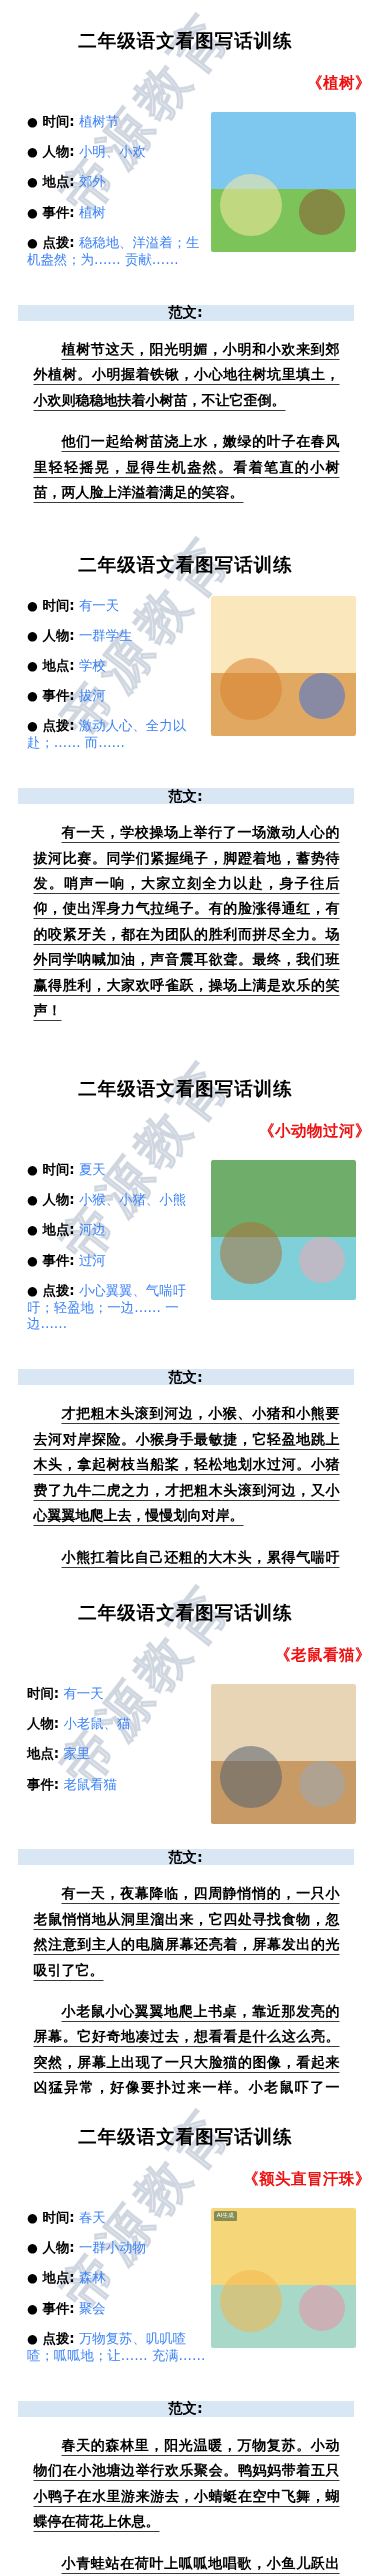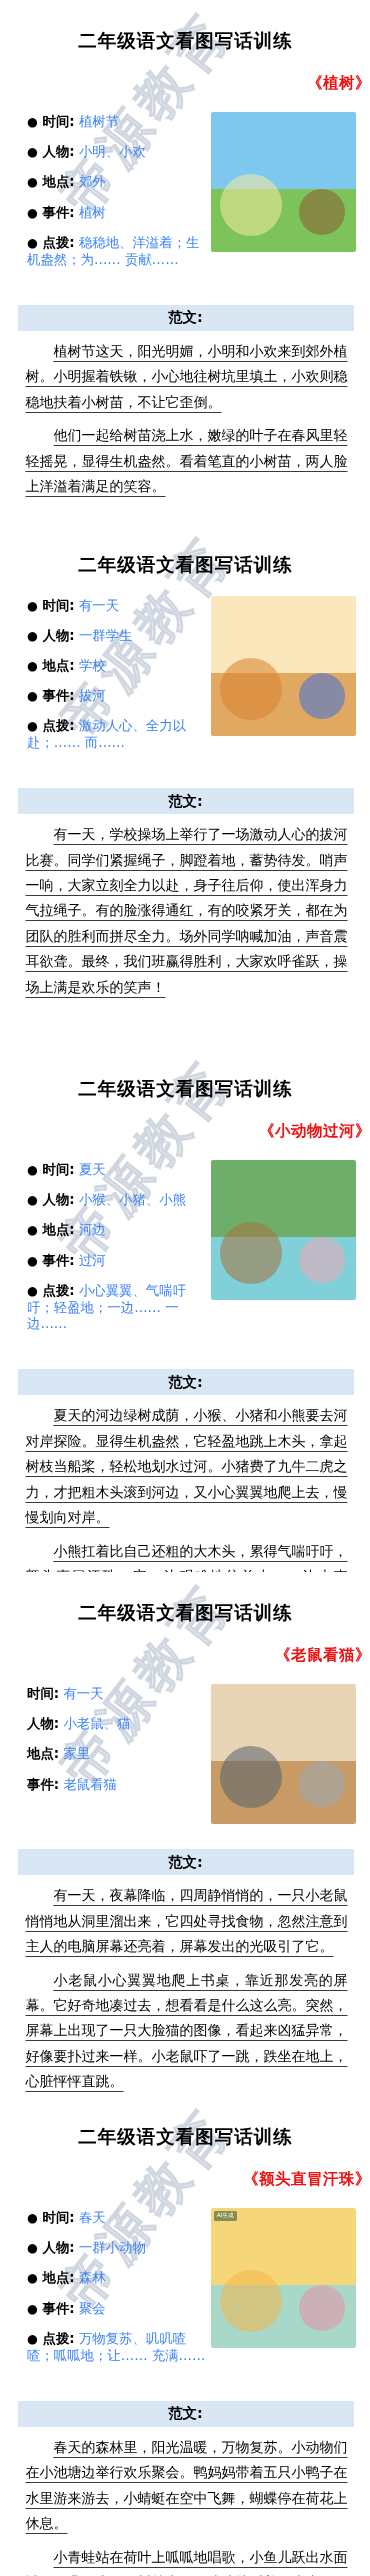--- a/index.html
+++ b/index.html
@@ -89,39 +89,40 @@
   .badge{
     position:absolute;left:3.1px;top:3.1px;
     font-size:5.7px;color:#fff;
     background:rgba(40,80,50,0.55);
     padding:1px 3.1px;border-radius:1.5px;
   }
   .fanwen{
     position:relative;z-index:1;
     margin:23px 17.5px 0 17.5px;
     background:#d9e7f5;
-    height:26px;
+    height:16px;
     display:flex;align-items:center;justify-content:center;
     font-size:14.4px;font-weight:bold;color:#000;
   }
   .essay{
     position:relative;z-index:1;
     margin:5.2px 15.5px 0 17.5px;
   }
   .essay p{
-    margin:8px;
+    margin:16px;
     font-size:14px;
     line-height:1.82;
     text-indent:2em;
     text-align:justify;
     color:#000;
     text-decoration:underline;
     text-decoration-color:#3a3a3a;
     text-underline-offset:4.6px;
     text-decoration-thickness:0.8px;
+    font-weight:bold;
   }
 </style>
 </head>
 <body>
 
 <div class="page" id="page">
   <div class="section">
     <div class="watermark">帝源教育</div>
     <div class="sec-title">二年级语文看图写话训练</div>
     <div class="sec-subtitle">《植树》</div>
@@ -182,21 +183,21 @@
           <li><span class="dot">●</span><span class="lbl">点拨:</span> <span class="val">小心翼翼、气喘吁吁；轻盈地；一边…… 一边……</span></li>
         </ul>
       <div class="illus" aria-label="夏天河边，小猴划木头，小熊扛木头，小猪滚木头过河" style="background: linear-gradient(rgb(111, 174, 106) 0%, rgb(111, 174, 106) 55%, rgb(127, 208, 216) 55%, rgb(127, 208, 216) 100%);">
         <span class="deco1" style="background: rgb(169, 113, 60);"></span>
         <span class="deco2" style="background: rgb(240, 168, 184);"></span>
 
       </div>
     </div>
     <div class="fanwen">范文:</div>
     <div class="essay">
-        <p>夏天的河边绿树成荫，小猴、小猪和小熊要去河对岸探险。显得生机盎然，它轻盈地跳上木头，拿起树枝当船桨，轻松地划水过河。小猪费了九牛二虎之力，才把粗木头滚到河边，又小心翼翼地爬上去，慢慢划向对岸。</p>
+        <p>才把粗木头滚到河边，小猴、小猪和小熊要去河对岸探险。小猴身手最敏捷，它轻盈地跳上木头，拿起树枝当船桨，轻松地划水过河。小猪费了九牛二虎之力，才把粗木头滚到河边，又小心翼翼地爬上去，慢慢划向对岸。</p>
         <p>小熊扛着比自己还粗的大木头，累得气喘吁吁，额头直冒汗珠。它一边艰难地往前走，一边大声喊：“等等我呀！”三个小伙伴齐心协力，都顺利朝着河对岸出发啦。</p>
       </div>
   </div>
 
   <div class="section no-bullets">
     <div class="watermark">帝源教育</div>
     <div class="sec-title">二年级语文看图写话训练</div>
     <div class="sec-subtitle">《老鼠看猫》</div>
     <div class="body-row">
       <ul class="info">

